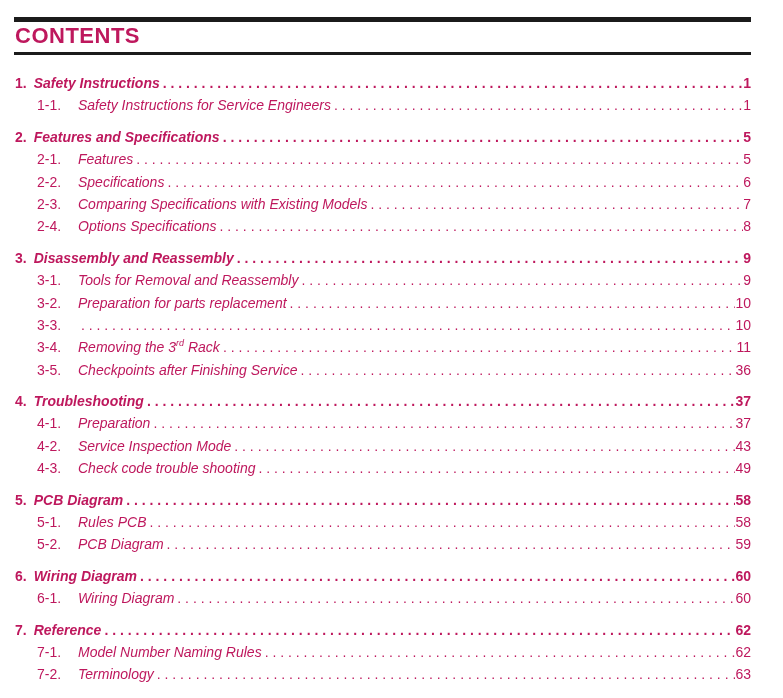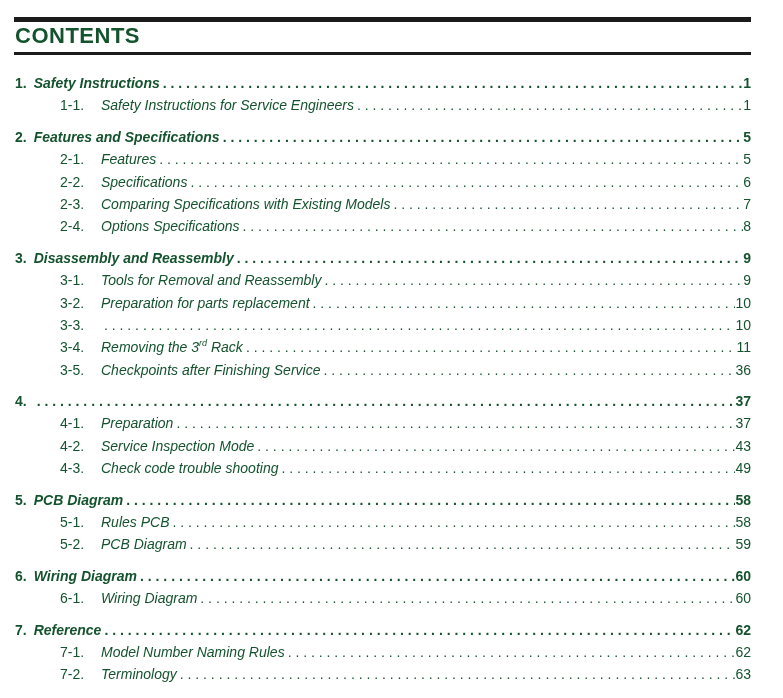--- a/index.html
+++ b/index.html
@@ -2,21 +2,21 @@
 <html><head>
 <meta charset="utf-8">
 <style>
   * { box-sizing: border-box; }
   html, body { margin: 0; padding: 0; background: #ffffff; }
   .doc-page {
     position: relative;
     width: 783px;
     height: 683px;
     background: #ffffff;
-    color: #14532d;
+    color: #be185d;
     font-family: "Liberation Sans", sans-serif;
     overflow: hidden;
   }
   .rule-top {
     position: absolute;
     left: 14px; top: 17px;
     width: 737px; height: 5px;
     background: #1b1b1b;
   }
   .doc-title {
@@ -48,21 +48,21 @@
     white-space: nowrap;
   }
   .toc-row.section {
     font-weight: bold;
     margin-top: 9px;
   }
   .toc-row.section:first-child { margin-top: 0; }
   .toc-row.sub { padding-left: 22px; }
   .toc-row .num { flex: none; }
   .toc-row.section .num { margin-right: 7px; }
-  .toc-row.sub .num { width: 41px; margin-left: 23px; }
+  .toc-row.sub .num { width: 41px; }
   .toc-row .entry-label { flex: none; white-space: pre; font-style: italic; }
   .toc-row .entry-label sup {
     font-size: 9px;
     line-height: 0;
     vertical-align: super;
   }
   .dot-leader {
     flex: 1 1 auto;
     overflow: hidden;
     white-space: nowrap;
@@ -154,20 +154,21 @@
         <span class="pgnum">11</span>
       </div>
       <div class="toc-row sub">
         <span class="num">3-5.</span>
         <span class="entry-label">Checkpoints after Finishing Service</span>
         <span class="dot-leader"></span>
         <span class="pgnum">36</span>
       </div>
       <div class="toc-row section">
         <span class="num">4.</span>
+        <span class="entry-label">Troubleshooting</span>
         <span class="dot-leader"></span>
         <span class="pgnum">37</span>
       </div>
       <div class="toc-row sub">
         <span class="num">4-1.</span>
         <span class="entry-label">Preparation</span>
         <span class="dot-leader"></span>
         <span class="pgnum">37</span>
       </div>
       <div class="toc-row sub">

